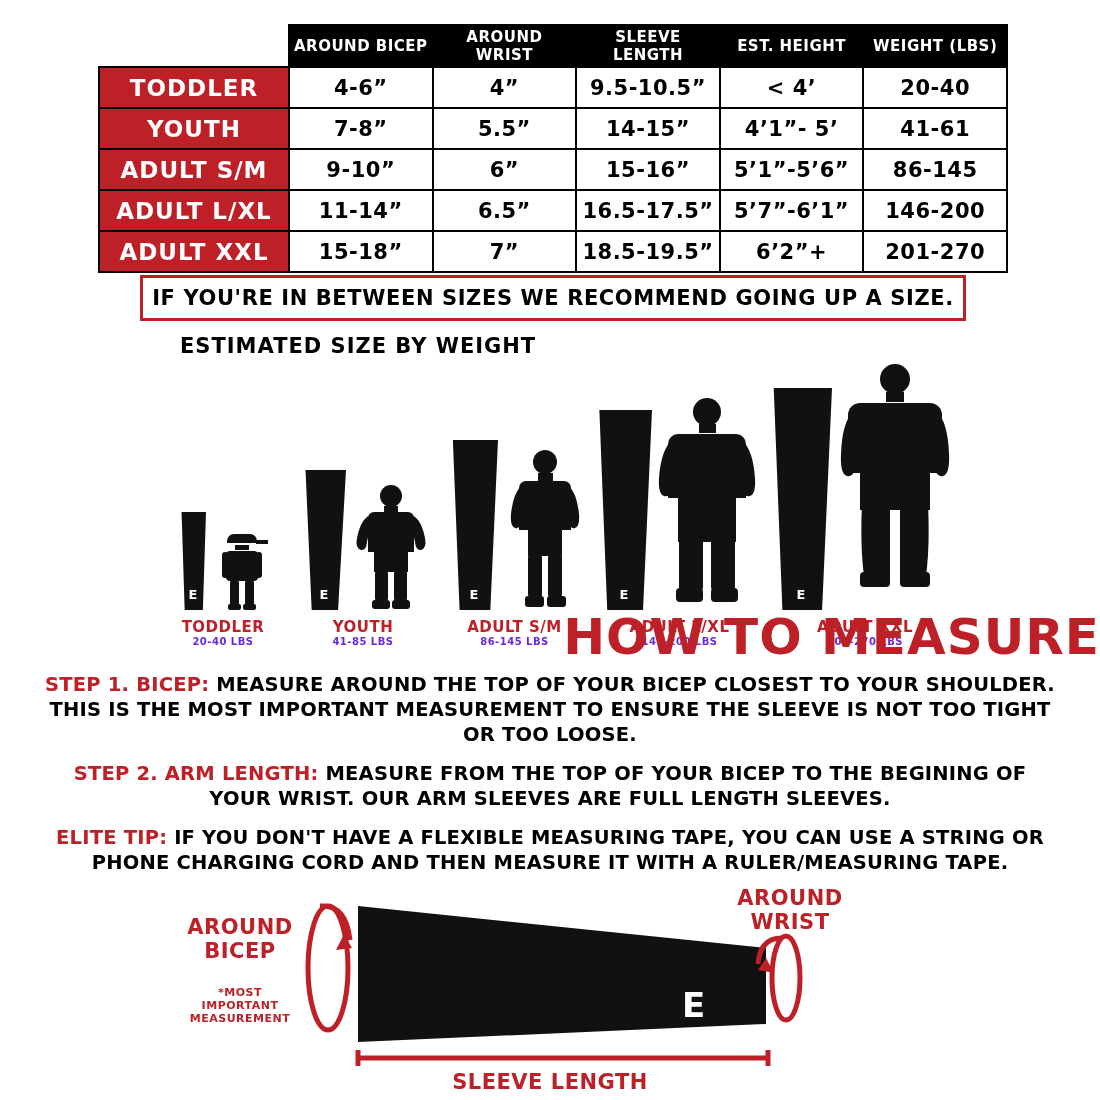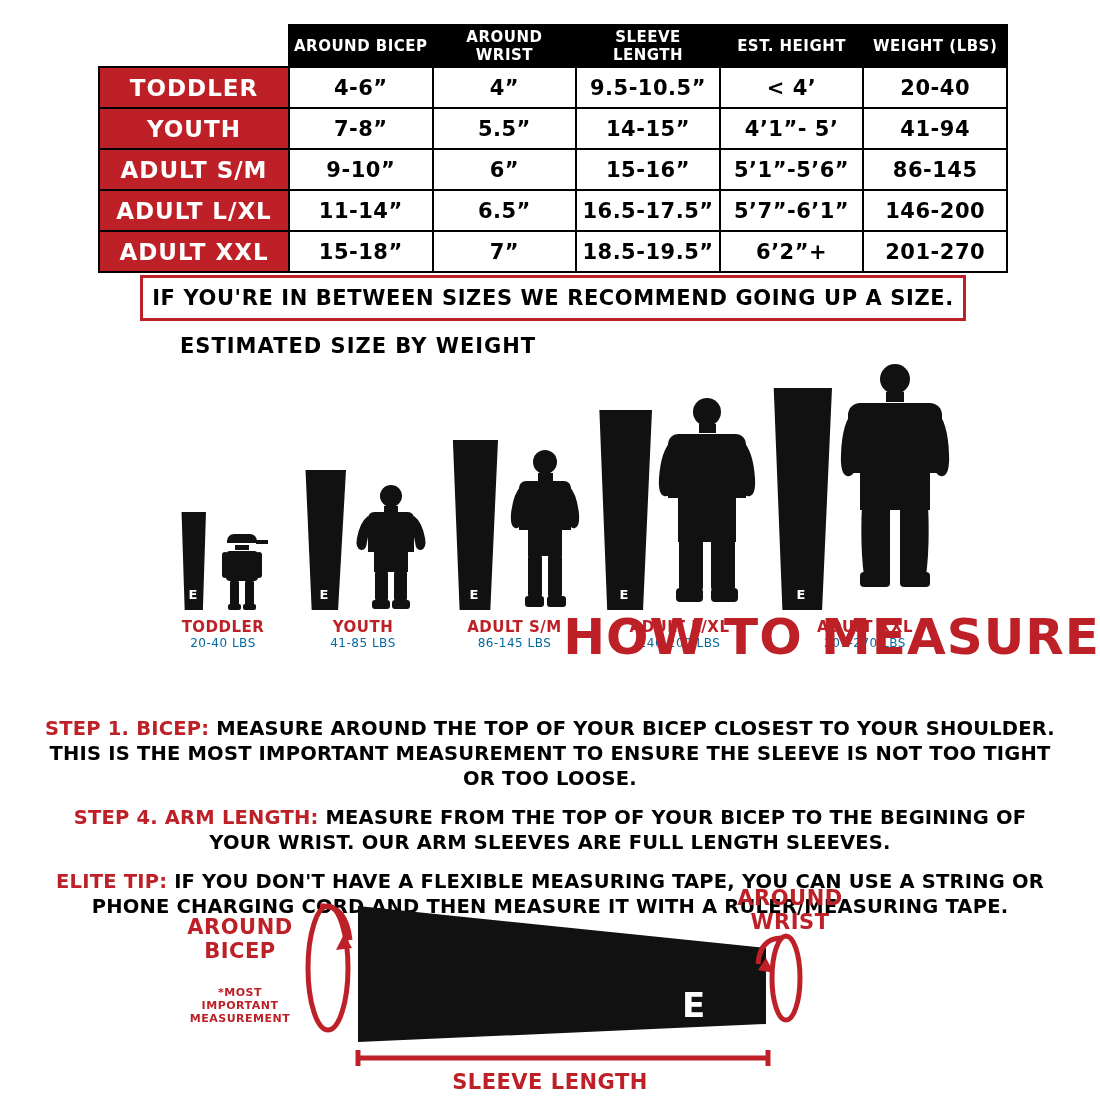--- a/index.html
+++ b/index.html
@@ -130,23 +130,23 @@
     font-family: "DejaVu Sans", sans-serif;
   }
   .fig-label .name {
     color: #bd2026;
     font-weight: bold;
     font-size: 15px;
     letter-spacing: 0.5px;
     display: block;
   }
   .fig-label .wt {
-    color: #0369a1;
-    font-weight: normal;
-    font-size: 12px;
+    color: #6d28d9;
+    font-weight: bold;
+    font-size: 10px;
     letter-spacing: 0.5px;
     display: block;
   }
 
   
   .how-title {
     position: absolute;
     left: 0;
     right: 0;
     top: 608px;
@@ -156,21 +156,20 @@
     font-weight: bold;
     letter-spacing: 1px;
     font-family: "DejaVu Sans", sans-serif;
   }
   .steps {
     position: absolute;
     left: 40px;
     top: 672px;
     width: 1020px;
     text-align: center;
-    margin-top: 44px;
   }
   .step {
     font-family: "DejaVu Sans", sans-serif;
     font-weight: bold;
     font-size: 19.5px;
     line-height: 25px;
     letter-spacing: 0.2px;
     margin-bottom: 14px;
   }
   .step .lead { color: #bd2026; }
@@ -258,21 +257,21 @@
         <td class="cell">9.5-10.5”</td>
         <td class="cell">&lt; 4’</td>
         <td class="cell">20-40</td>
       </tr>
       <tr>
         <td class="rowlabel">YOUTH</td>
         <td class="cell">7-8”</td>
         <td class="cell">5.5”</td>
         <td class="cell">14-15”</td>
         <td class="cell">4’1”- 5’</td>
-        <td class="cell">41-94</td>
+        <td class="cell">41-61</td>
       </tr>
       <tr>
         <td class="rowlabel">ADULT S/M</td>
         <td class="cell">9-10”</td>
         <td class="cell">6”</td>
         <td class="cell">15-16”</td>
         <td class="cell">5’1”-5’6”</td>
         <td class="cell">86-145</td>
       </tr>
       <tr>
@@ -434,21 +433,21 @@
 
   </div>
 
   <div class="how-title">HOW TO MEASURE</div>
 
   <div class="steps">
     <div class="step">
       <span class="lead">STEP 1. BICEP:</span><span class="body"> MEASURE AROUND THE TOP OF YOUR BICEP CLOSEST TO YOUR SHOULDER. THIS IS THE MOST IMPORTANT MEASUREMENT TO ENSURE THE SLEEVE IS NOT TOO TIGHT OR TOO LOOSE.</span>
     </div>
     <div class="step">
-      <span class="lead">STEP 4. ARM LENGTH:</span><span class="body"> MEASURE FROM THE TOP OF YOUR BICEP TO THE BEGINING OF YOUR WRIST. OUR ARM SLEEVES ARE FULL LENGTH SLEEVES.</span>
+      <span class="lead">STEP 2. ARM LENGTH:</span><span class="body"> MEASURE FROM THE TOP OF YOUR BICEP TO THE BEGINING OF YOUR WRIST. OUR ARM SLEEVES ARE FULL LENGTH SLEEVES.</span>
     </div>
     <div class="step">
       <span class="lead">ELITE TIP:</span><span class="body"> IF YOU DON'T HAVE A FLEXIBLE MEASURING TAPE, YOU CAN USE A STRING OR PHONE CHARGING CORD AND THEN MEASURE IT WITH A RULER/MEASURING TAPE.</span>
     </div>
   </div>
 
   <div class="diagram">
 
     <div class="big-sleeve">
       <svg width="420" height="160" viewBox="0 0 420 160" aria-hidden="true">

